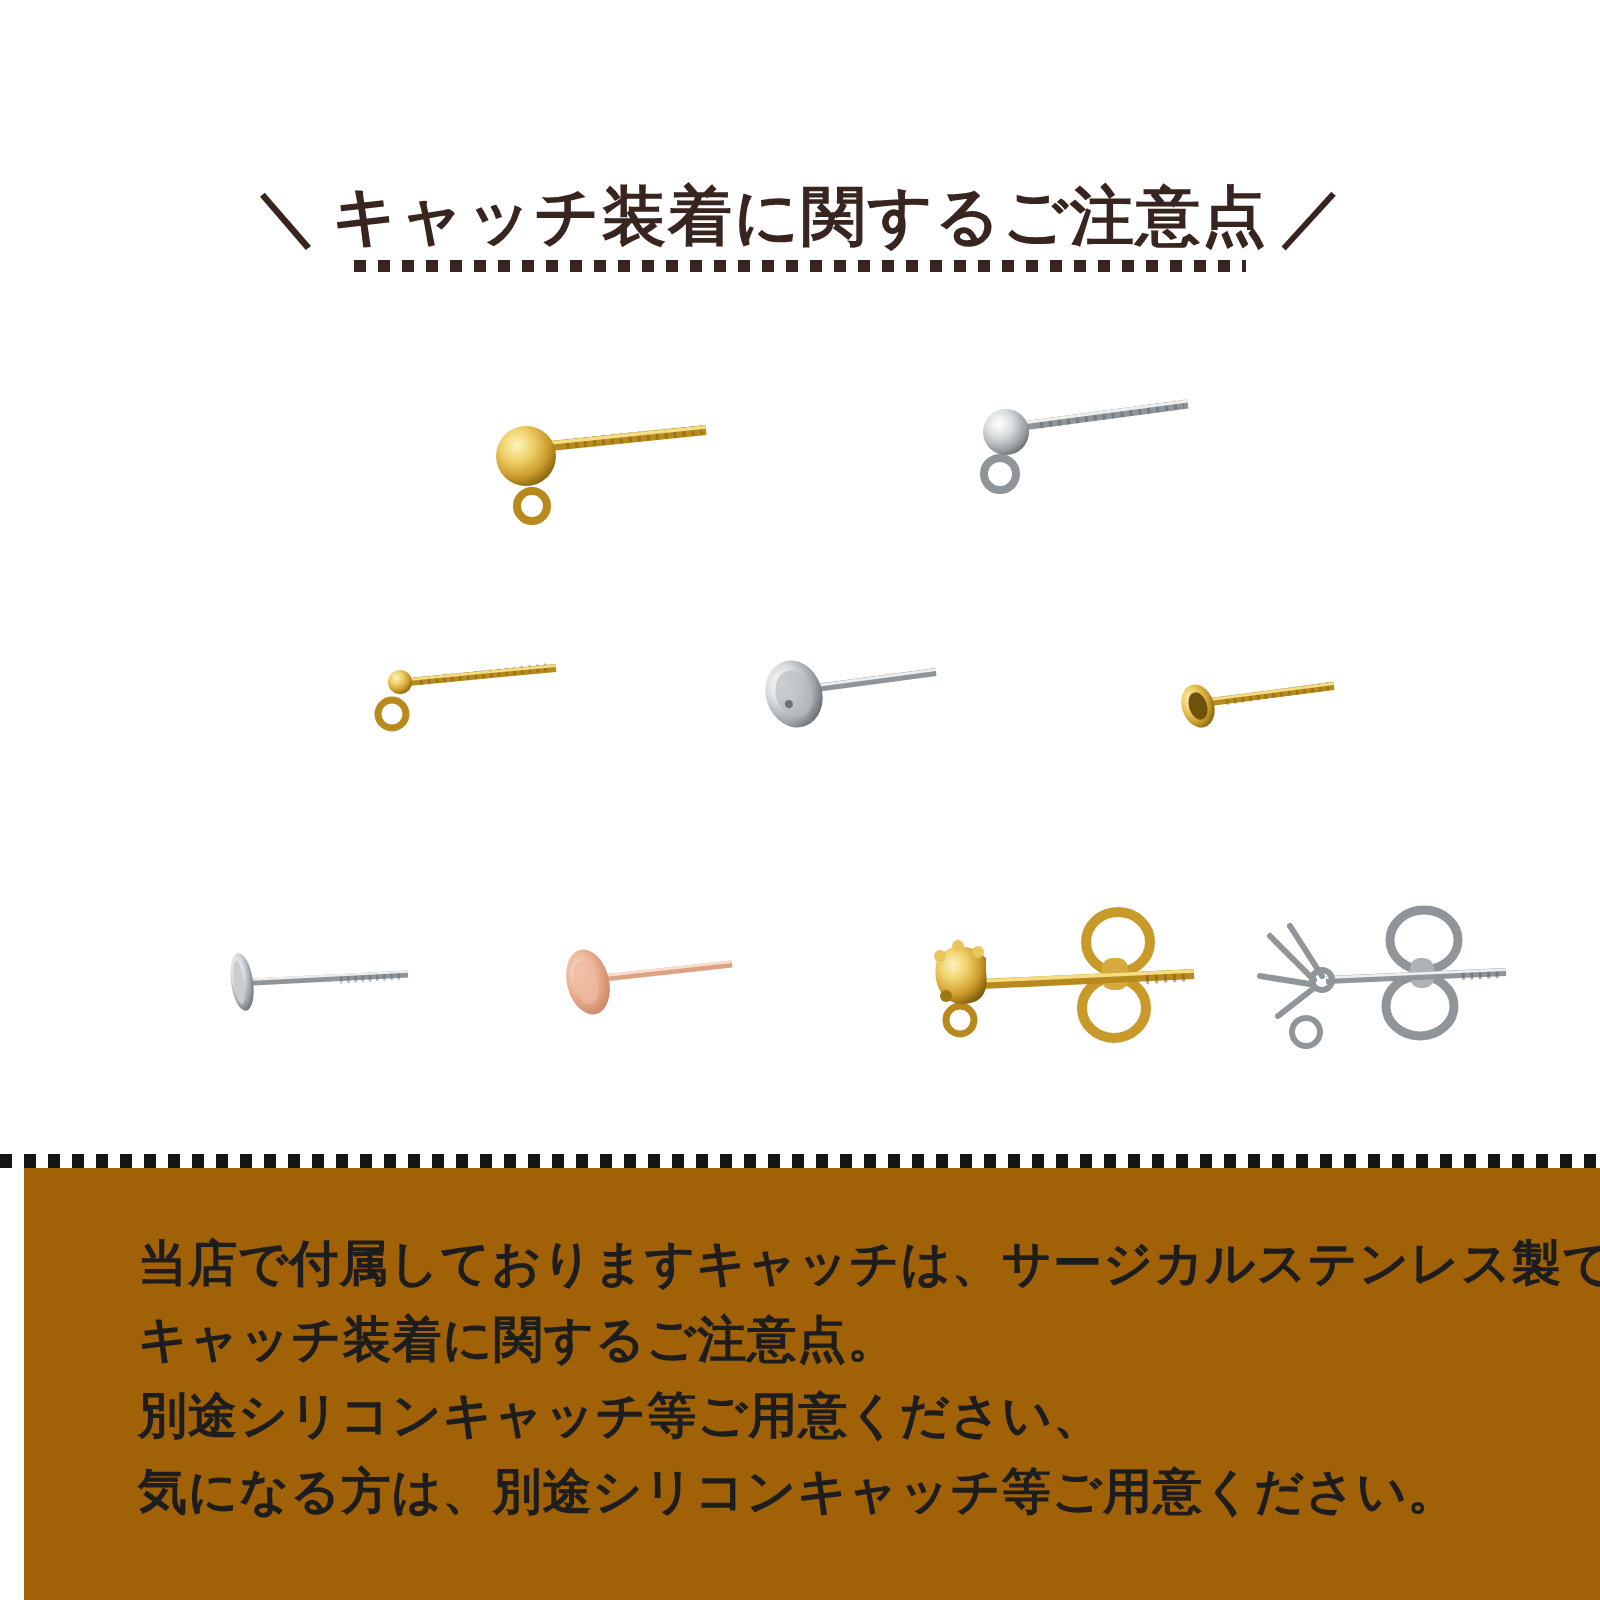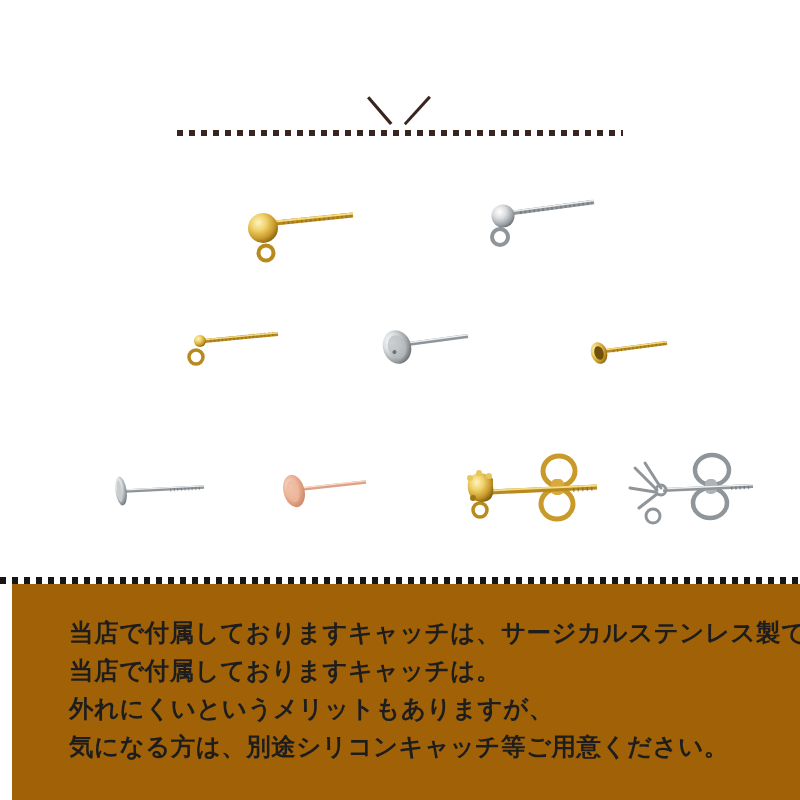--- a/index.html
+++ b/index.html
@@ -50,20 +50,21 @@
         <stop offset="0%" stop-color="#fbe4d7"></stop>
         <stop offset="55%" stop-color="#e8ab8d"></stop>
         <stop offset="100%" stop-color="#c7805f"></stop>
       </radialGradient>
     </defs>
   </svg>
 
   <div class="header">
     <div class="title-line">
       <span class="title-slash">＼</span>
+      <span>キャッチ装着に関するご注意点</span>
       <span class="title-slash">／</span>
     </div>
     <span class="title-underline"></span>
   </div>
 
   <div class="photo" style="left:235px;top:192px">
     <svg width="130" height="90" viewBox="0 0 130 90">
       <line x1="40" y1="31" x2="118" y2="23" stroke="#b8891d" stroke-width="5"></line>
       <line x1="48" y1="30" x2="116" y2="23" stroke="#7a5a10" stroke-width="5" stroke-dasharray="1.5 3" opacity="0.45"></line>
       <line x1="40" y1="29.5" x2="118" y2="21.5" stroke="#f4dd82" stroke-width="1.8"></line>
@@ -172,18 +173,18 @@
       </g>
       <circle cx="56" cy="42" r="5" fill="none" stroke="#8f9598" stroke-width="3"></circle>
       <circle cx="48" cy="68" r="7" fill="none" stroke="#8f9598" stroke-width="3"></circle>
     </svg>
   </div>
 
   <div class="divider"></div>
 
   <div class="notice">
     <div class="notice-line">当店で付属しておりますキャッチは、サージカルステンレス製で</div>
-    <div class="notice-line">当店で付属しておりますキャッチは。</div>
-    <div class="notice-line">外れにくいというメリットもありますが、</div>
+    <div class="notice-line">キャッチ装着に関するご注意点。</div>
+    <div class="notice-line">別途シリコンキャッチ等ご用意ください、</div>
     <div class="notice-line">気になる方は、別途シリコンキャッチ等ご用意ください。</div>
   </div>
 
 </div>
 
 </body></html>

